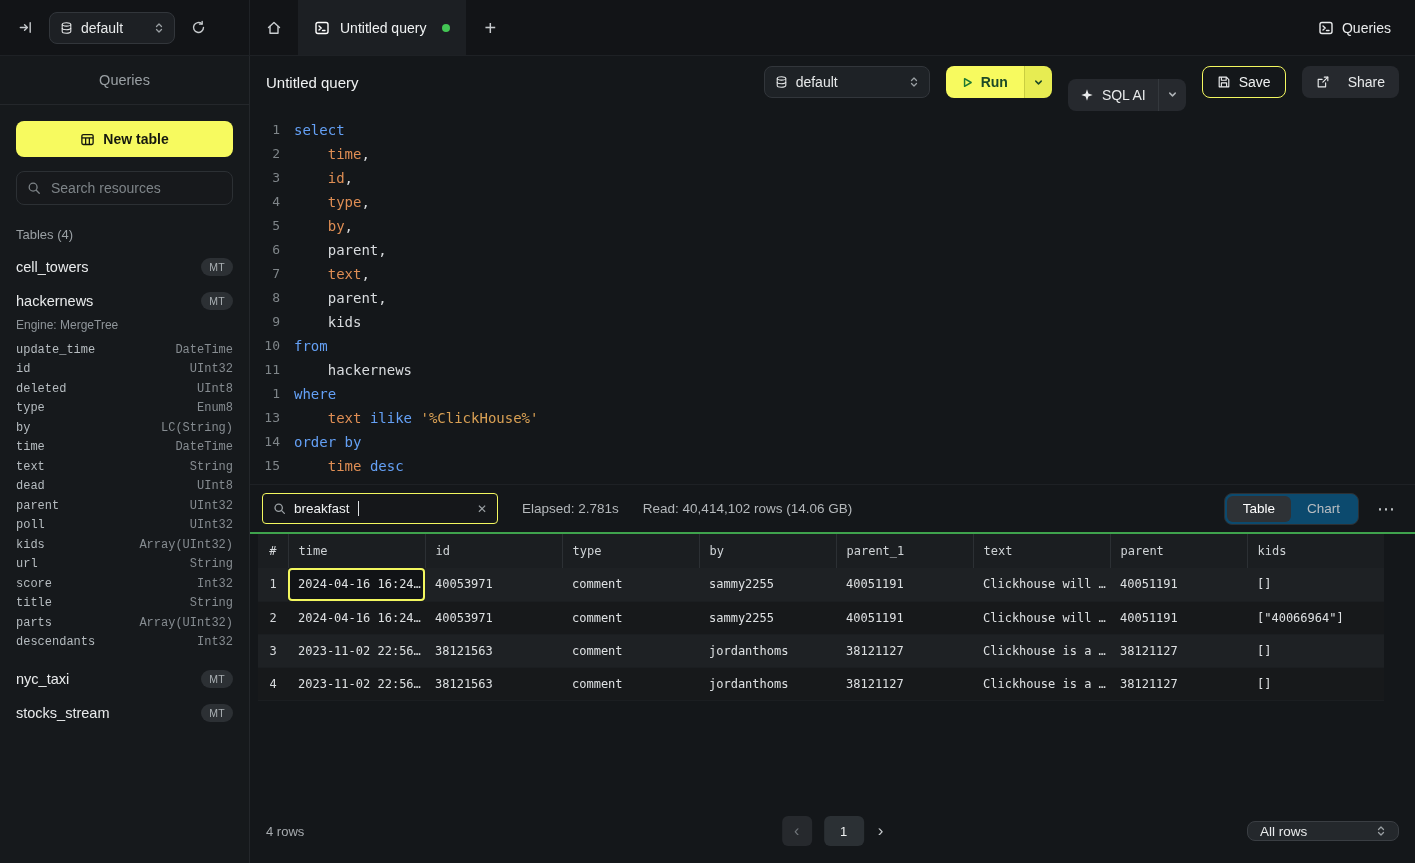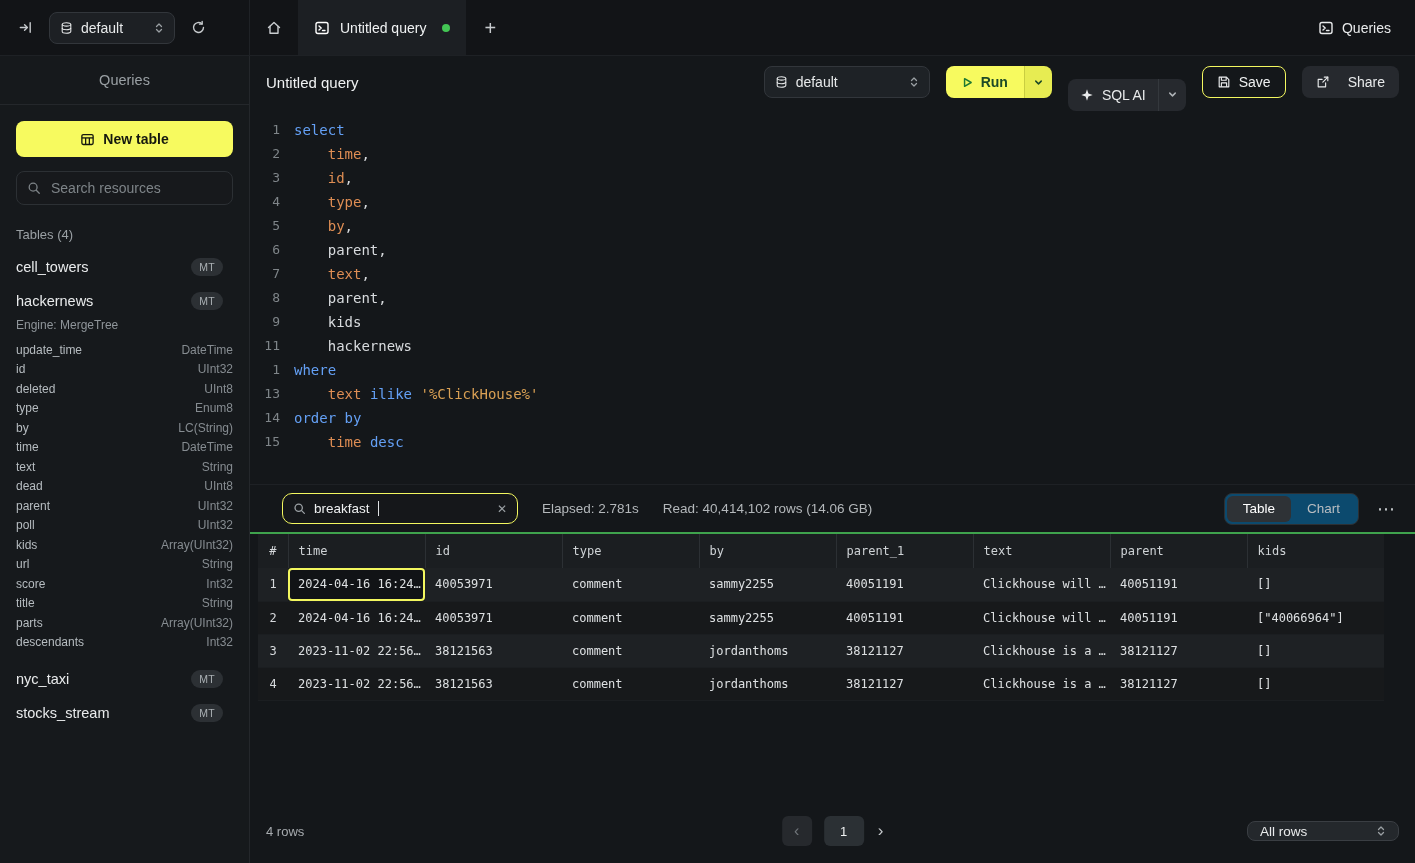--- a/index.html
+++ b/index.html
@@ -35,24 +35,24 @@
   .side-tab.active { color:#ffffff; box-shadow: inset 0 -2px 0 #e8eaea; }
   .side-body { padding:16px; overflow:hidden; }
   .new-table-btn { width:100%; height:36px; background:#f7fa5f; color:#15180e; border-radius:8px; justify-content:center; gap:8px; font-weight:bold; font-size:14px; }
   .search-box { margin-top:14px; height:34px; border:1px solid #2c3034; background:#17191c; border-radius:8px; display:flex; align-items:center; gap:8px; padding:0 10px; color:#7e8488; }
   .search-input { flex:1; background:transparent; border:none; outline:none; color:#d8dbde; font:inherit; min-width:0; }
   .search-input::placeholder { color:#7e8488; }
   .section-label { margin-top:22px; color:#9aa0a4; font-size:13px; }
   .tables-list { margin-top:8px; }
   .table-item { height:34px; display:flex; align-items:center; cursor:pointer; }
   .table-name { font-size:14.5px; color:#e9ebec; flex:1; }
-  .mt-badge { background:#2c3034; color:#aab0b4; font-size:10.5px; padding:3px 8px; border-radius:10px; margin-right:10px; letter-spacing:.3px; }
+  .mt-badge { background:#2c3034; color:#aab0b4; font-size:10.5px; padding:3px 8px; border-radius:10px; margin-right:0; letter-spacing:.3px; }
   .engine-line { color:#8f959a; font-size:12px; margin:0 0 8px 0; }
   .col-list { margin:0 0 10px 0; }
-  .col-row { height:19.5px; display:flex; align-items:center; justify-content:space-between; font-family:Liberation Sans, sans-serif; font-size:12px; cursor:pointer; }
+  .col-row { height:19.5px; display:flex; align-items:center; justify-content:space-between; font-family:Liberation Mono, monospace; font-size:12px; cursor:pointer; }
   .col-name { color:#b6bcc0; }
   .col-type { color:#868c91; }
 
   
   .main { flex:1; min-width:0; background:#14171a; display:flex; flex-direction:column; }
   .query-header { height:52px; flex:none; display:flex; align-items:center; padding:0 16px; }
   .query-title { font-size:15px; color:#f0f2f3; }
   .header-actions { margin-left:auto; display:flex; align-items:center; gap:16px; }
   .qh-db { width:166px; background:#1e2226; }
   .run-btn { display:flex; height:32px; border-radius:8px; overflow:hidden; }
@@ -71,21 +71,21 @@
   .ln { width:30px; flex:none; text-align:right; color:#7f8589; font-size:13px; margin-right:14px; }
   .code { white-space:pre; }
   .code span { white-space:pre; }
   .tk-k { color:#64a0f5; }
   .tk-o { color:#df8e54; }
   .tk-s { color:#d9a054; }
   .tk-p { color:#d8dbde; }
 
   
   .results-toolbar { height:48px; flex:none; display:flex; align-items:center; padding:0 16px 0 12px; border-top:1px solid #1e2125; }
-  .search-pill { width:236px; height:31px; border:1.5px solid #f3f75f; border-radius:10px; background:#15171a; display:flex; align-items:center; gap:8px; padding:0 10px; cursor:text;margin-left:20px; }
+  .search-pill { width:236px; height:31px; border:1.5px solid #f3f75f; border-radius:4px; background:#15171a; display:flex; align-items:center; gap:8px; padding:0 10px; cursor:text; }
   .search-pill .sic { color:#9ba0a4; display:flex; }
   .search-val { font-size:13.5px; color:#eef0f1; font-weight:500; }
   .caret { width:1.5px; height:15px; background:#dfe2e4; }
   .clear-x { margin-left:auto; color:#9ba0a4; font-size:12px; }
   .stat { margin-left:24px; color:#b4b8bb; font-size:13.5px; }
   .toolbar-right { margin-left:auto; display:flex; align-items:center; gap:14px; }
   .view-toggle { display:flex; align-items:center; height:32px; background:#0c4a6e; border:1px solid #2c3034; border-radius:8px; padding:2px; }
   .seg { height:26px; padding:0 16px; border-radius:6px; color:#b9bdc1; font-size:13.5px; justify-content:center; }
   .seg.active { background:#2e3236; color:#ffffff; }
   .more-btn { color:#c6cacd; font-size:18px; padding:2px 4px; }
@@ -421,20 +421,24 @@
               <span class="ln">7</span>
               <span class="code"><span class="tk-p">    </span><span class="tk-o">text</span><span class="tk-p">,</span></span>
             </div>
             <div class="code-line">
               <span class="ln">8</span>
               <span class="code"><span class="tk-p">    </span><span class="tk-p">parent</span><span class="tk-p">,</span></span>
             </div>
             <div class="code-line">
               <span class="ln">9</span>
               <span class="code"><span class="tk-p">    </span><span class="tk-p">kids</span></span>
+            </div>
+            <div class="code-line">
+              <span class="ln">10</span>
+              <span class="code"><span class="tk-k">from</span></span>
             </div>
             <div class="code-line">
               <span class="ln">11</span>
               <span class="code"><span class="tk-p">    </span><span class="tk-p">hackernews</span></span>
             </div>
             <div class="code-line">
               <span class="ln">1</span>
               <span class="code"><span class="tk-k">where</span></span>
             </div>
             <div class="code-line">

